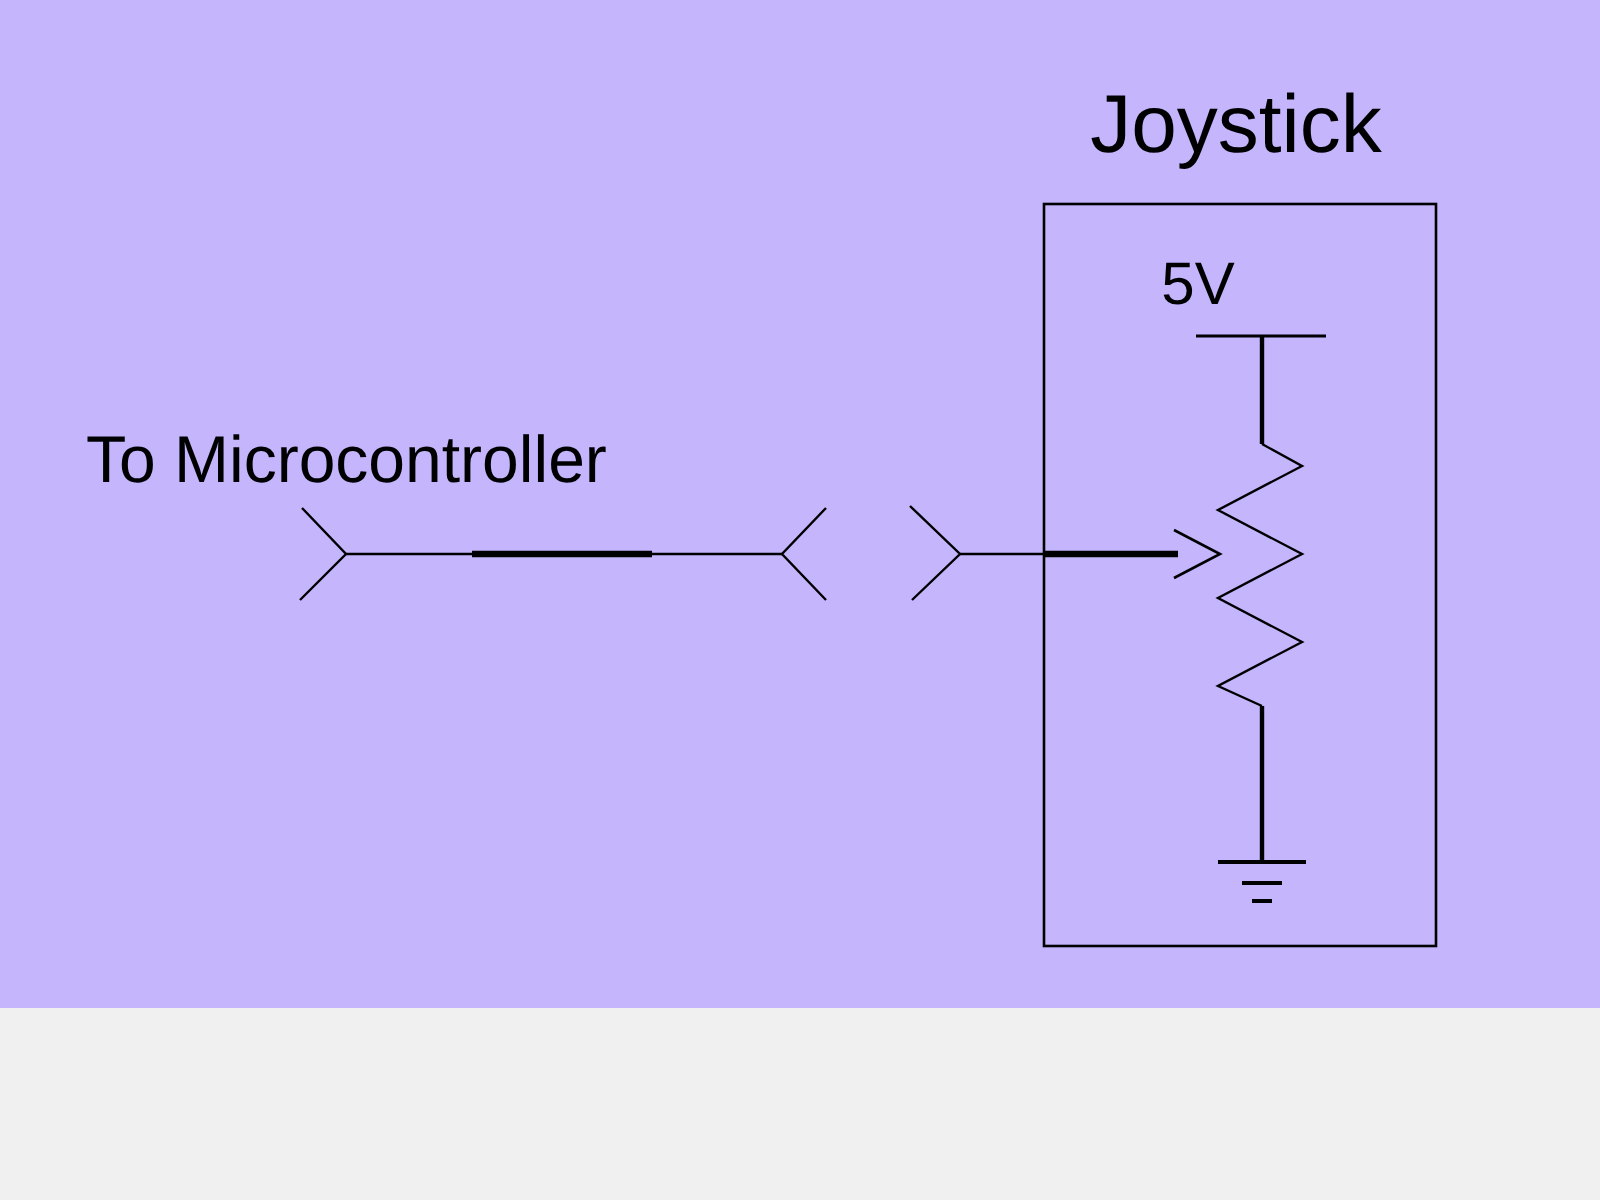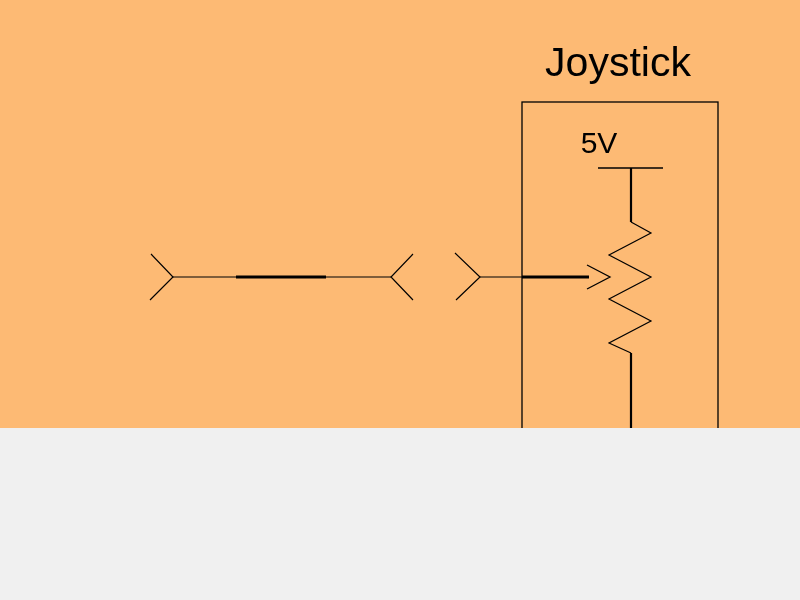--- a/index.html
+++ b/index.html
@@ -6,22 +6,22 @@
     margin: 0;
     padding: 0;
   }
   body {
     background: #f0f0f0;
     font-family: "Liberation Sans", sans-serif;
   }
   .canvas {
     position: relative;
     width: 800px;
-    height: 428px;
-    background: #fdba74;
+    height: 504px;
+    background: #c4b5fd;
     overflow: hidden;
   }
   .schematic-svg {
     position: absolute;
     left: 0;
     top: 0;
     width: 800px;
     height: 600px;
   }
   .label {
@@ -50,20 +50,21 @@
 </style>
 </head>
 <body>
 
 <div class="canvas">
 
   <div class="label title-label">Joystick</div>
 
   <div class="label supply-label">5V</div>
 
+  <div class="label wire-label">To Microcontroller</div>
 
   <svg class="schematic-svg" viewBox="0 0 800 600" fill="none" stroke="#000000">
 
     <rect x="522" y="102" width="196" height="371" stroke-width="1.3"></rect>
 
     <g>
       <line x1="598" y1="168" x2="663" y2="168" stroke-width="1.6"></line>
       <line x1="631" y1="168" x2="631" y2="222" stroke-width="2.2"></line>
     </g>
 

